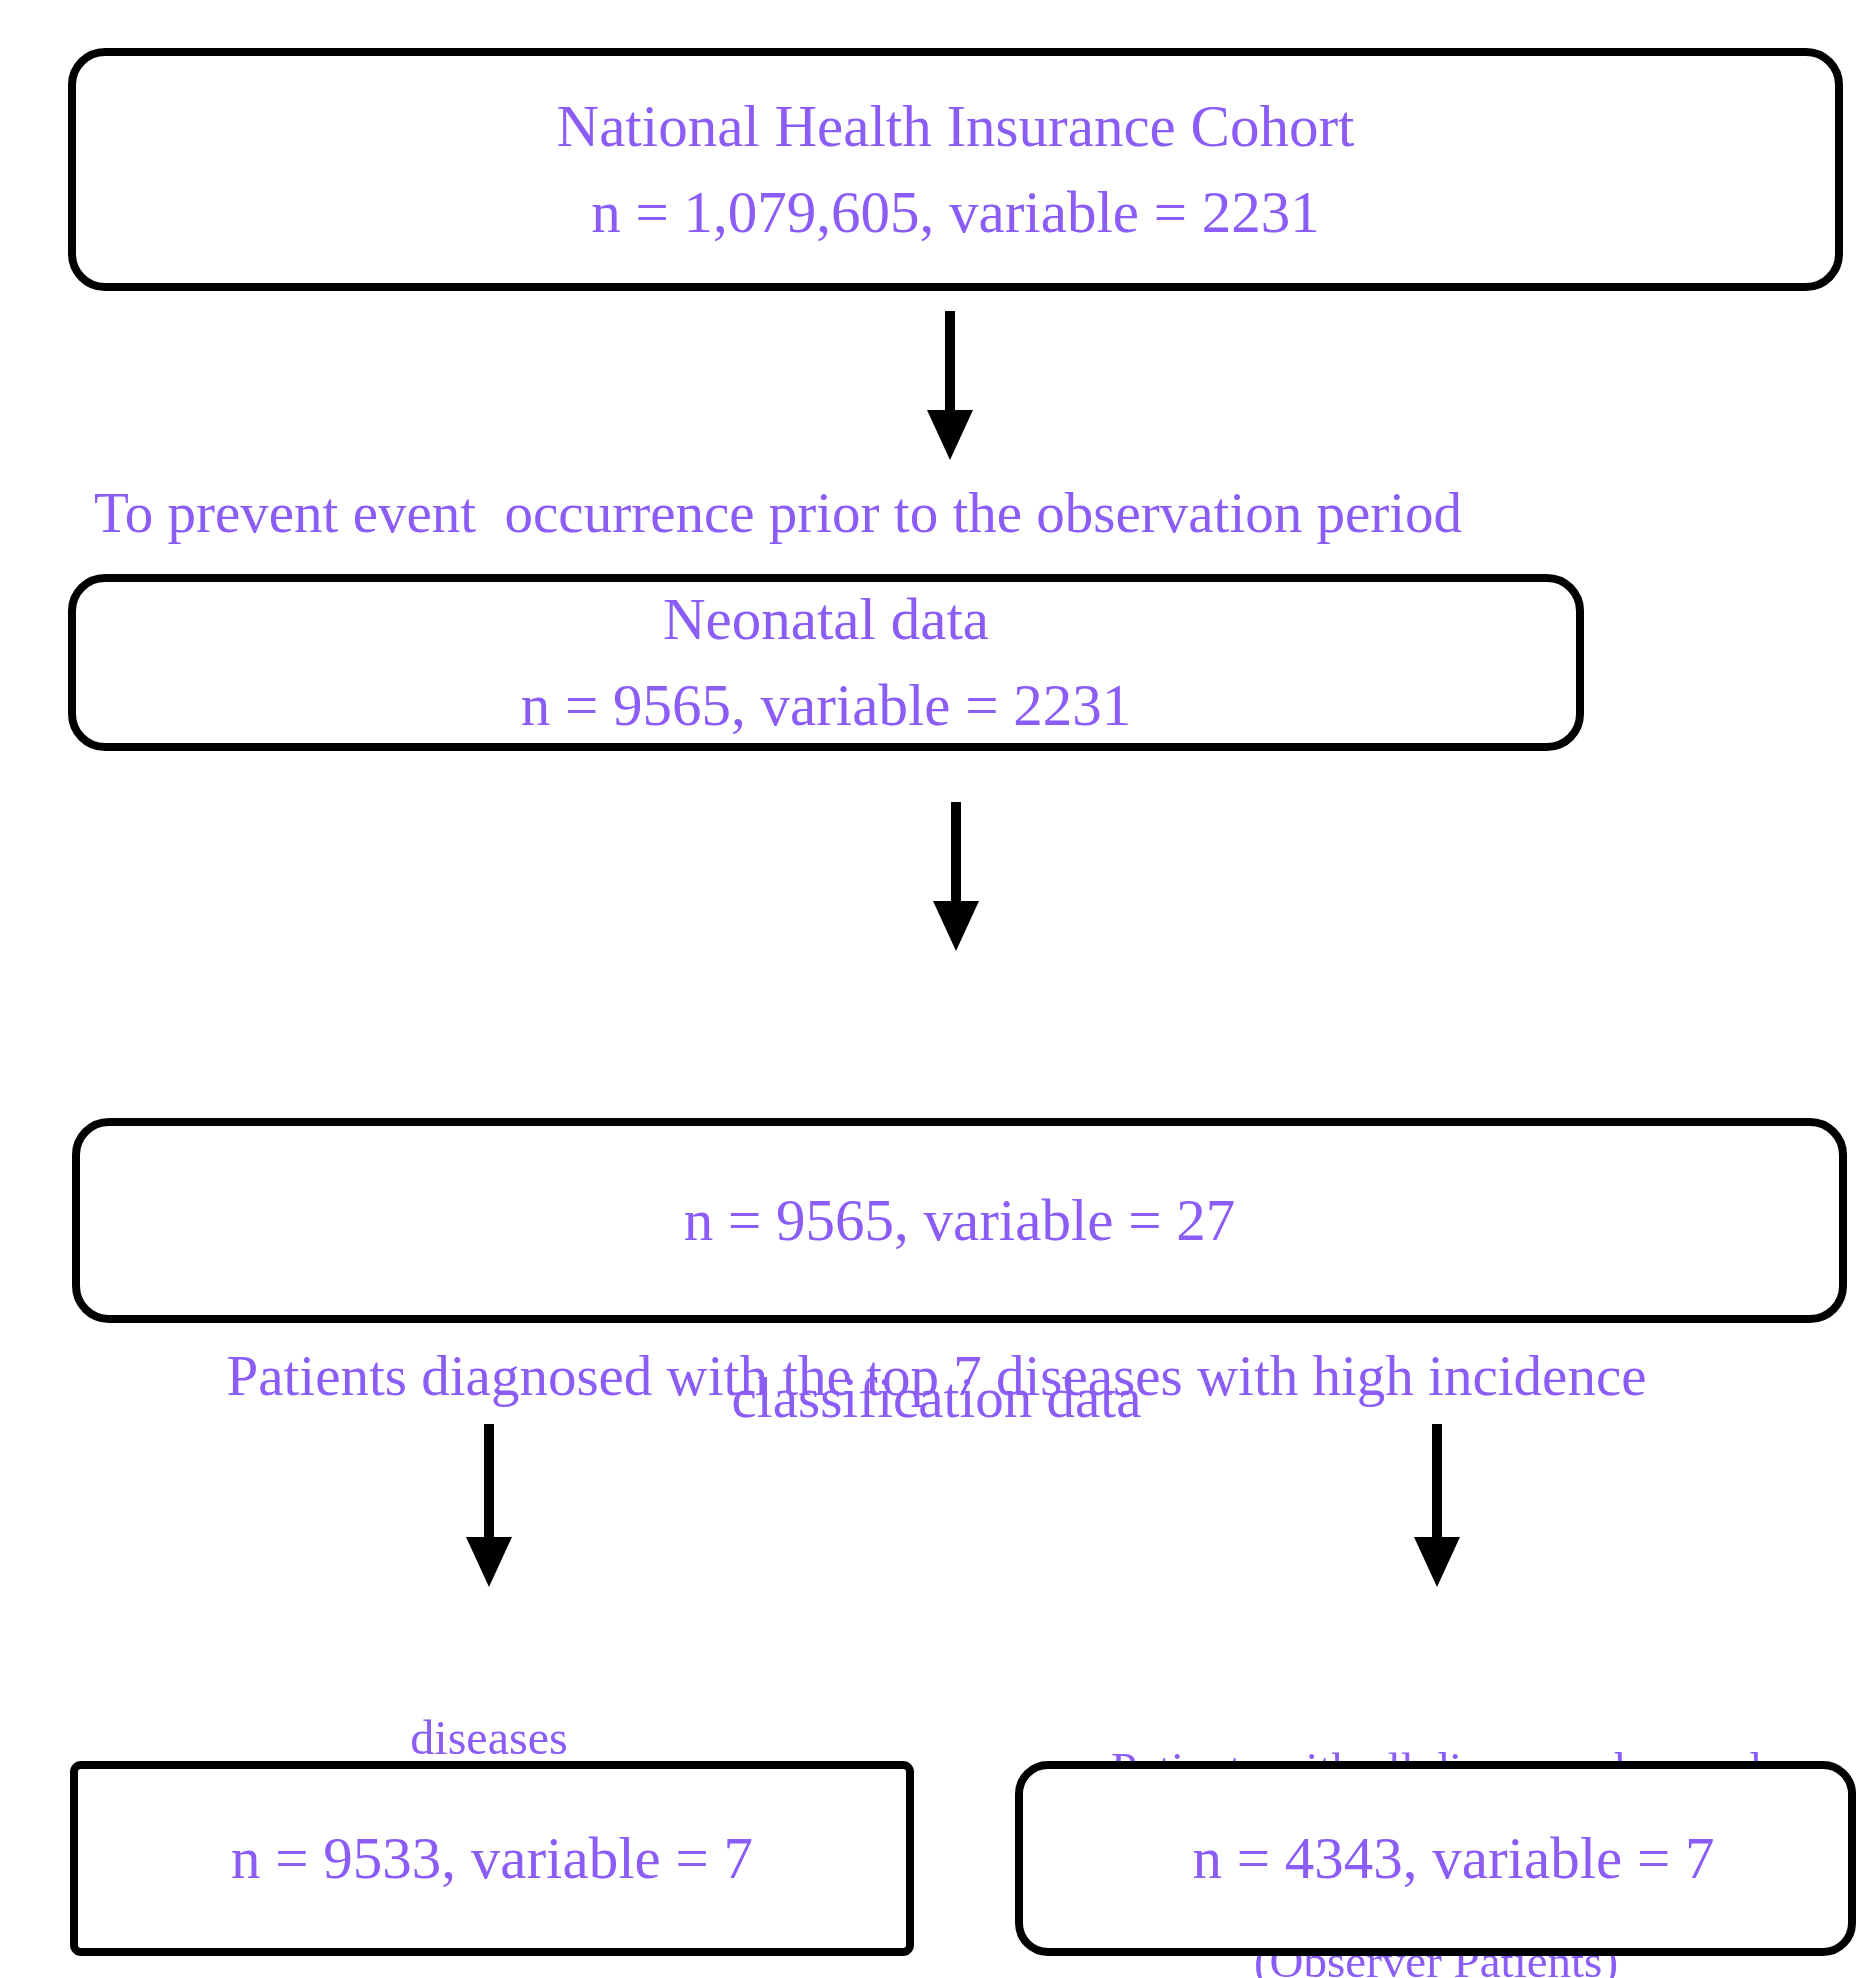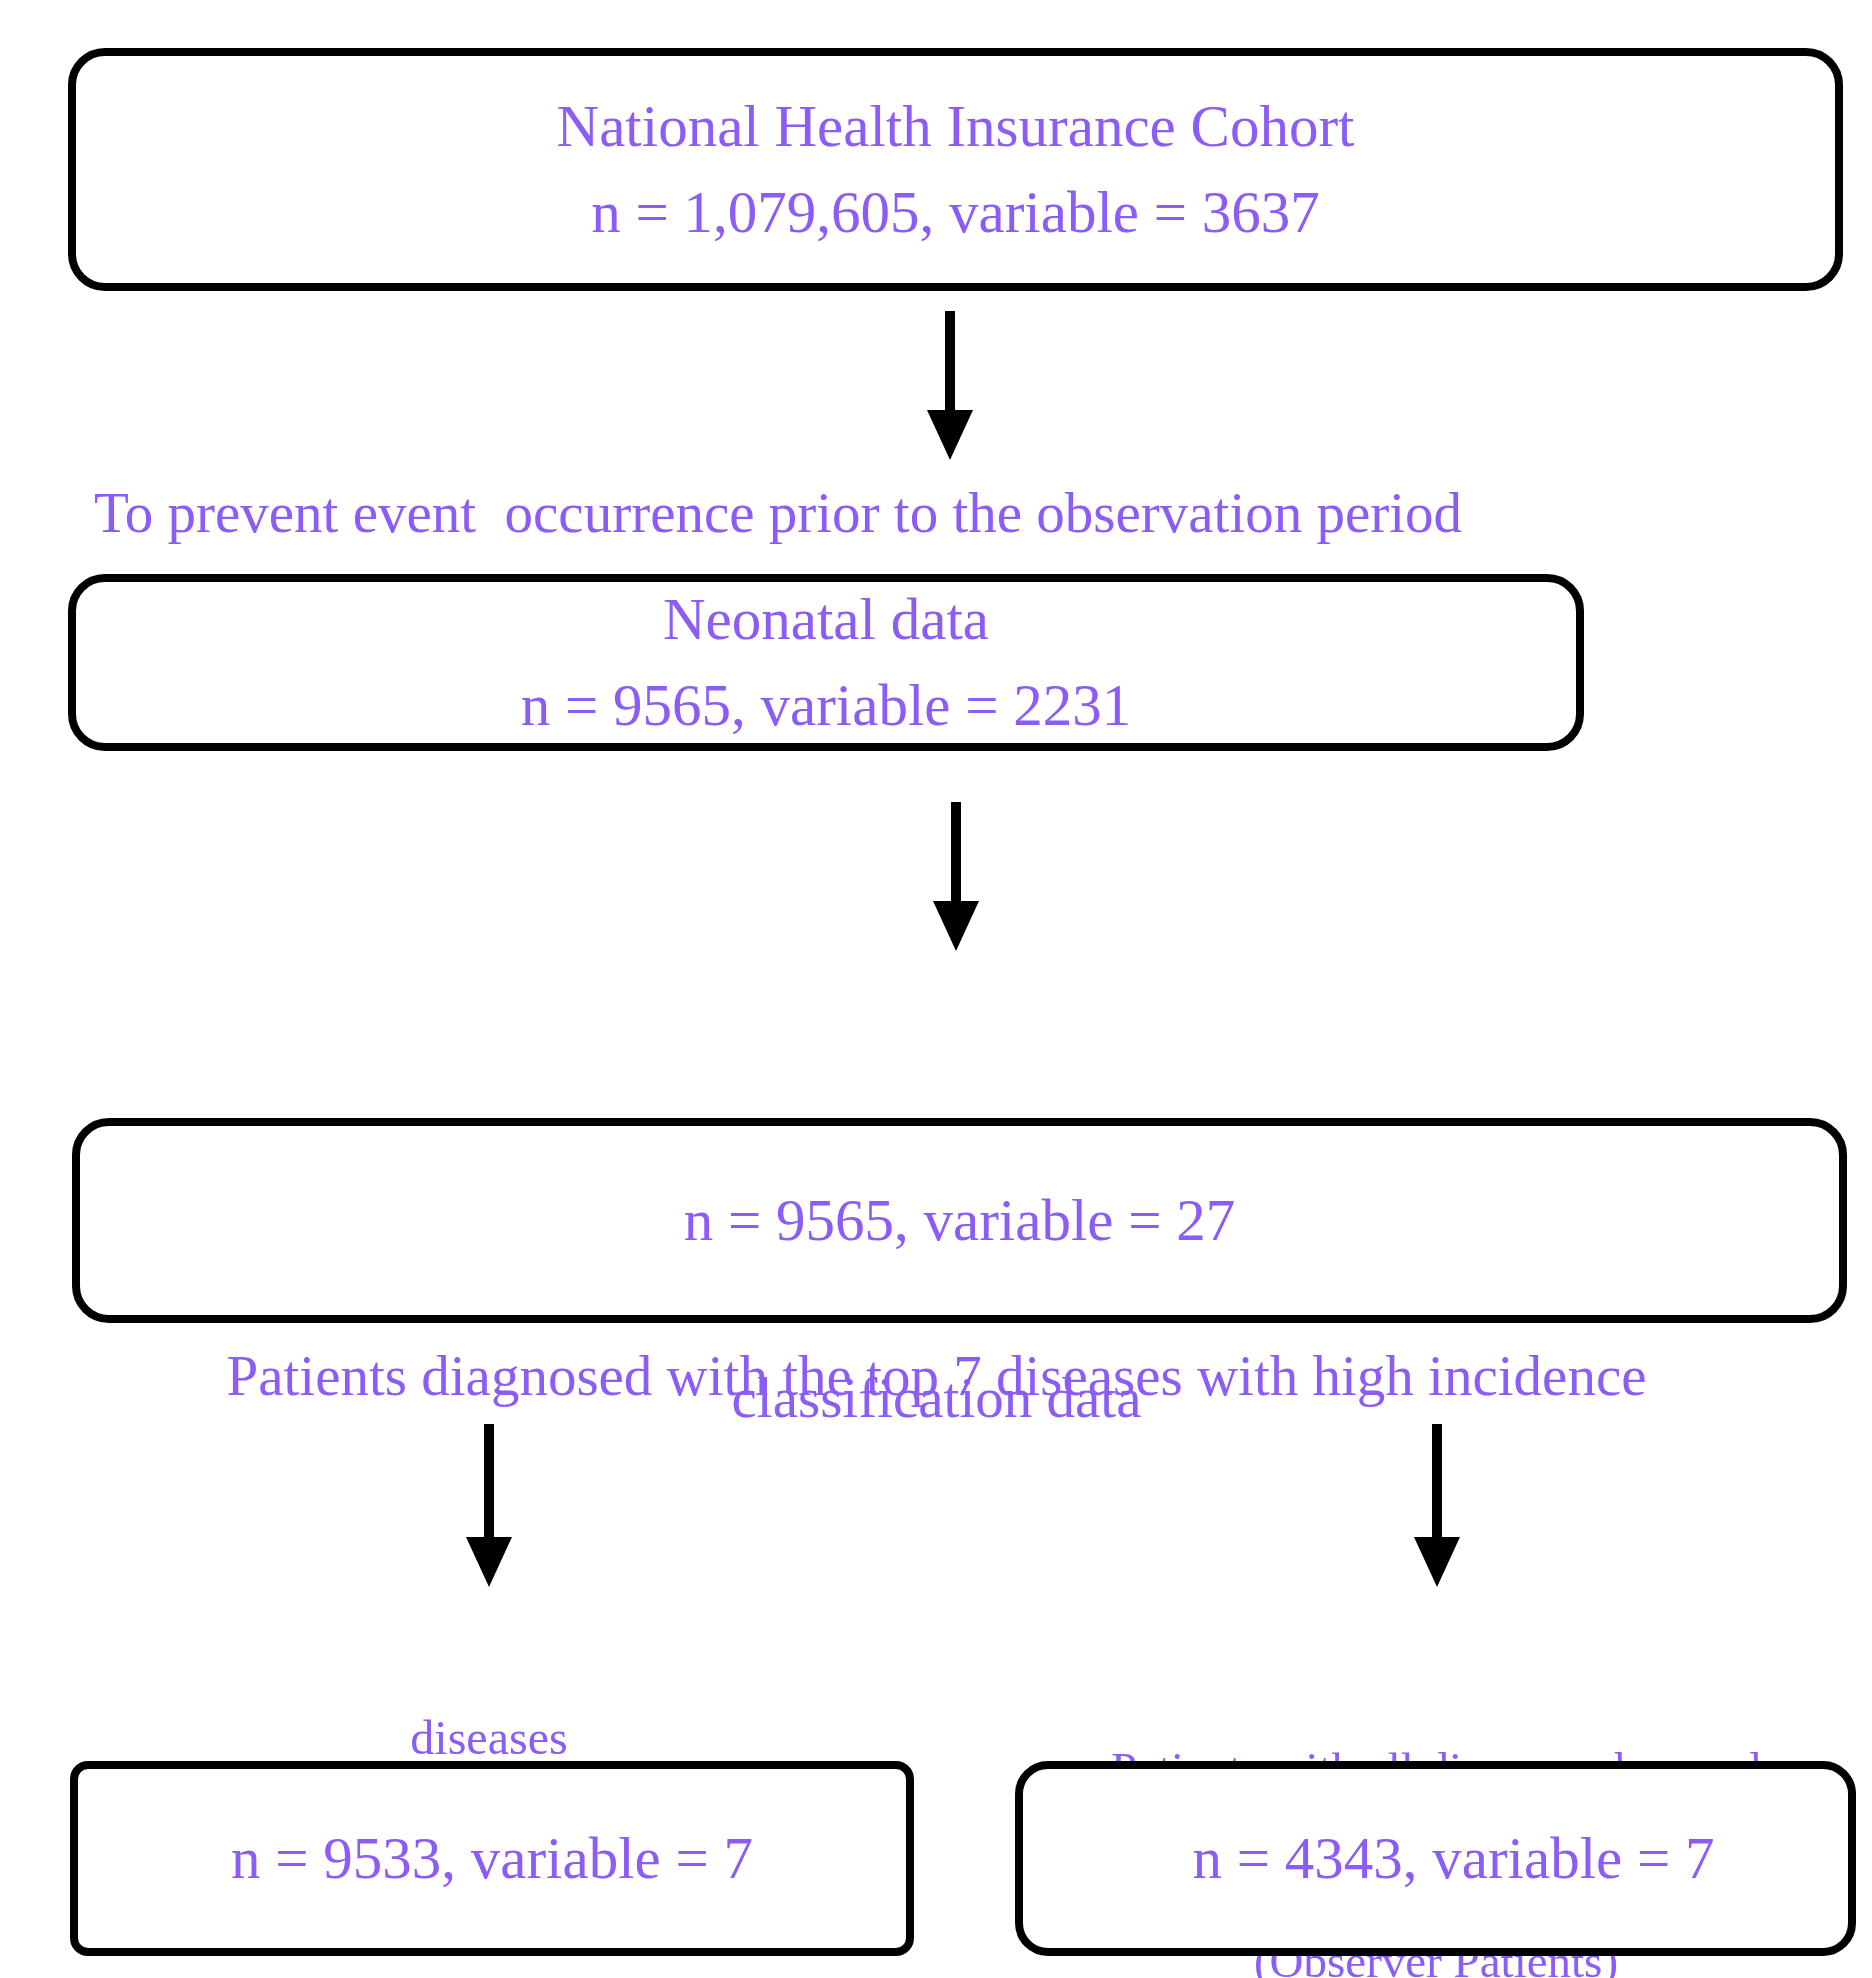--- a/index.html
+++ b/index.html
@@ -27,21 +27,21 @@
     flex-direction: column;
     align-items: center;
     justify-content: center;
     text-align: center;
     font-size: 59px;
     line-height: 1.45;
   }
   .box-cohort   { left: 68px;   top: 48px;   width: 1775px; height: 243px; }
   .box-neonatal { left: 68px;   top: 574px;  width: 1516px; height: 177px; }
   .box-reclass  { left: 72px;   top: 1118px; width: 1775px; height: 205px; }
-  .box-overall  { left: 70px;   top: 1761px; width: 844px; height: 195px; border-radius: 18px; }
+  .box-overall  { left: 70px;   top: 1761px; width: 844px; height: 195px; border-radius: 11px; }
   .box-observer { left: 1015px; top: 1761px; width: 841px; height: 195px; border-radius: 33px; padding-left: 36px; }
 
   
   .label {
     position: absolute;
     text-align: center;
     white-space: pre-wrap;
     font-size: 57px;
     line-height: 1.4;
   }
@@ -78,21 +78,21 @@
   .arrow-left  { left: 465px;  top: 1424px; height: 163px; }
   .arrow-right { left: 1413px; top: 1424px; height: 163px; }
 </style>
 </head>
 <body style="background: rgb(255, 255, 255);">
 
 <div class="canvas" style="color: #8b5cf6;">
 
   <div class="box box-cohort">
     <div>National Health Insurance Cohort</div>
-    <div>n = 1,079,605, variable = 3637</div>
+    <div>n = 1,079,605, variable = 2231</div>
   </div>
 
   <div class="arrow arrow-1">
     <div class="shaft"></div>
     <div class="head"></div>
   </div>
 
   <div class="label label-step1">To prevent event  occurrence prior to the observation period</div>
 
   <div class="box box-neonatal">

